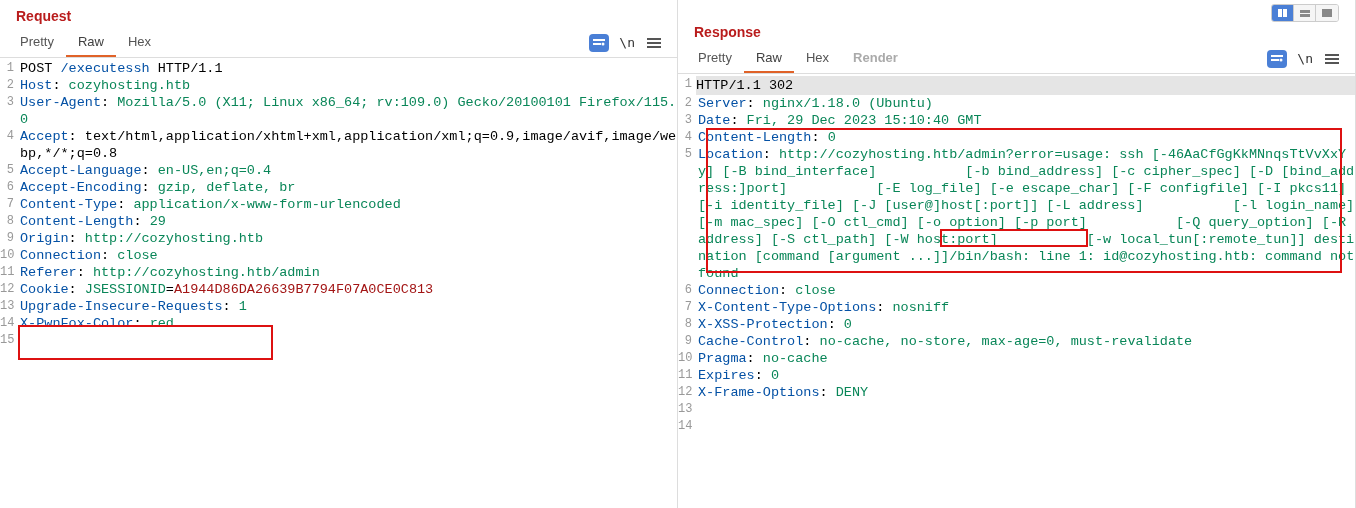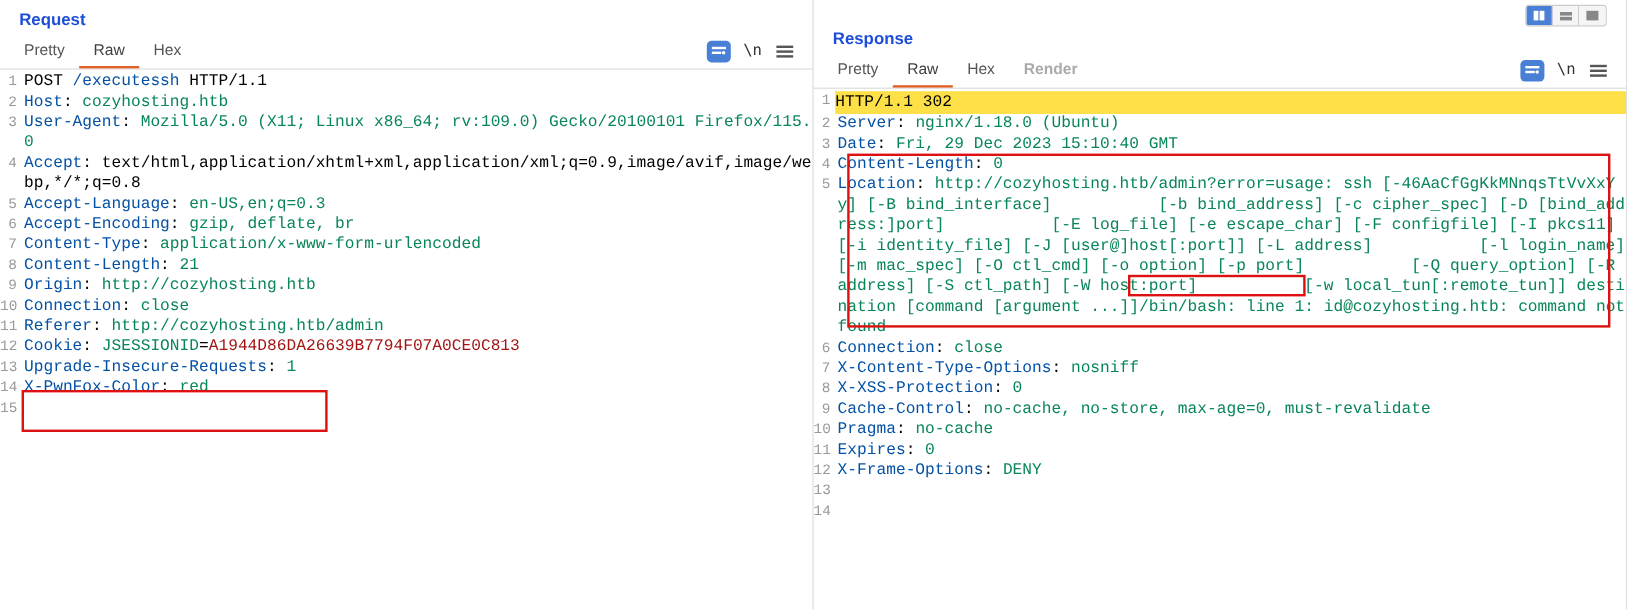--- a/index.html
+++ b/index.html
@@ -17,21 +17,21 @@
       display: flex;
       flex-direction: column;
       border-right: 1px solid #ddd;
       min-width: 0;
     }
     .panel:last-child { border-right: none; }
     .panel-header {
       font-weight: bold;
       font-size: 14px;
       padding: 8px 16px 4px 16px;
-      color: #1d4ed8;
+      color: #b91c1c;
     }
     .toolbar {
       display: flex;
       align-items: center;
       border-bottom: 1px solid #ddd;
       padding: 0 8px;
     }
     .tabs {
       display: flex;
       gap: 0;
@@ -157,21 +157,21 @@
       white-space: pre-wrap;
       word-break: break-all;
       padding-left: 2px;
     }
     .hl-key { color: #0451a5; }
     .hl-val { color: #098658; }
     .hl-url { color: #0451a5; }
     .hl-cookie { color: #a31515; }
     .hl-param { color: #0451a5; }
     .hl-value2 { color: #098658; }
-    .hl-body { background: #fde047; display: inline-block; width: 100%; padding: 1px 0;}
+    .hl-body { background: #e5e5e5; display: inline-block; width: 100%; padding: 1px 0;}
     .redbox1 {
       position: absolute;
       border: 2px solid #d11;
       pointer-events: none;
     }
     #req-redbox {
       left: 18px;
       top: 325px;
       width: 255px;
       height: 35px;
@@ -234,33 +234,33 @@
     <div class="code-line">
         <div class="gutter">3</div>
         <div class="code-content"><span class="hl-key">User-Agent</span>: <span class="hl-val">Mozilla/5.0 (X11; Linux x86_64; rv:109.0) Gecko/20100101 Firefox/115.0</span></div>
       </div>
     <div class="code-line">
         <div class="gutter">4</div>
         <div class="code-content"><span class="hl-key">Accept</span>: <span>text/html,application/xhtml+xml,application/xml;q=0.9,image/avif,image/webp,*/*;q=0.8</span></div>
       </div>
     <div class="code-line">
         <div class="gutter">5</div>
-        <div class="code-content"><span class="hl-key">Accept-Language</span>: <span class="hl-val">en-US,en;q=0.3</span></div>
+        <div class="code-content"><span class="hl-key">Accept-Language</span>: <span class="hl-val">en-US,en;q=0.4</span></div>
       </div>
     <div class="code-line">
         <div class="gutter">6</div>
         <div class="code-content"><span class="hl-key">Accept-Encoding</span>: <span class="hl-val">gzip, deflate, br</span></div>
       </div>
     <div class="code-line">
         <div class="gutter">7</div>
         <div class="code-content"><span class="hl-key">Content-Type</span>: <span class="hl-val">application/x-www-form-urlencoded</span></div>
       </div>
     <div class="code-line">
         <div class="gutter">8</div>
-        <div class="code-content"><span class="hl-key">Content-Length</span>: <span class="hl-val">21</span></div>
+        <div class="code-content"><span class="hl-key">Content-Length</span>: <span class="hl-val">29</span></div>
       </div>
     <div class="code-line">
         <div class="gutter">9</div>
         <div class="code-content"><span class="hl-key">Origin</span>: <span class="hl-val">http://cozyhosting.htb</span></div>
       </div>
     <div class="code-line">
         <div class="gutter">10</div>
         <div class="code-content"><span class="hl-key">Connection</span>: <span class="hl-val">close</span></div>
       </div>
     <div class="code-line">

